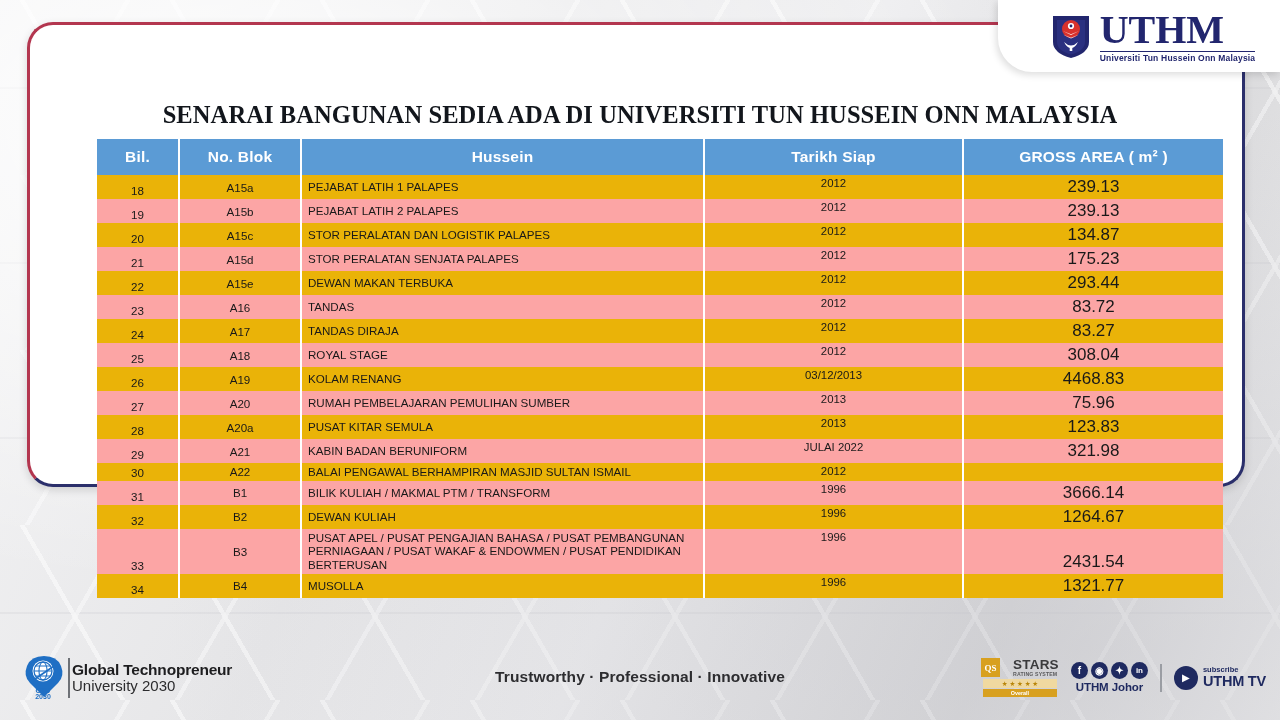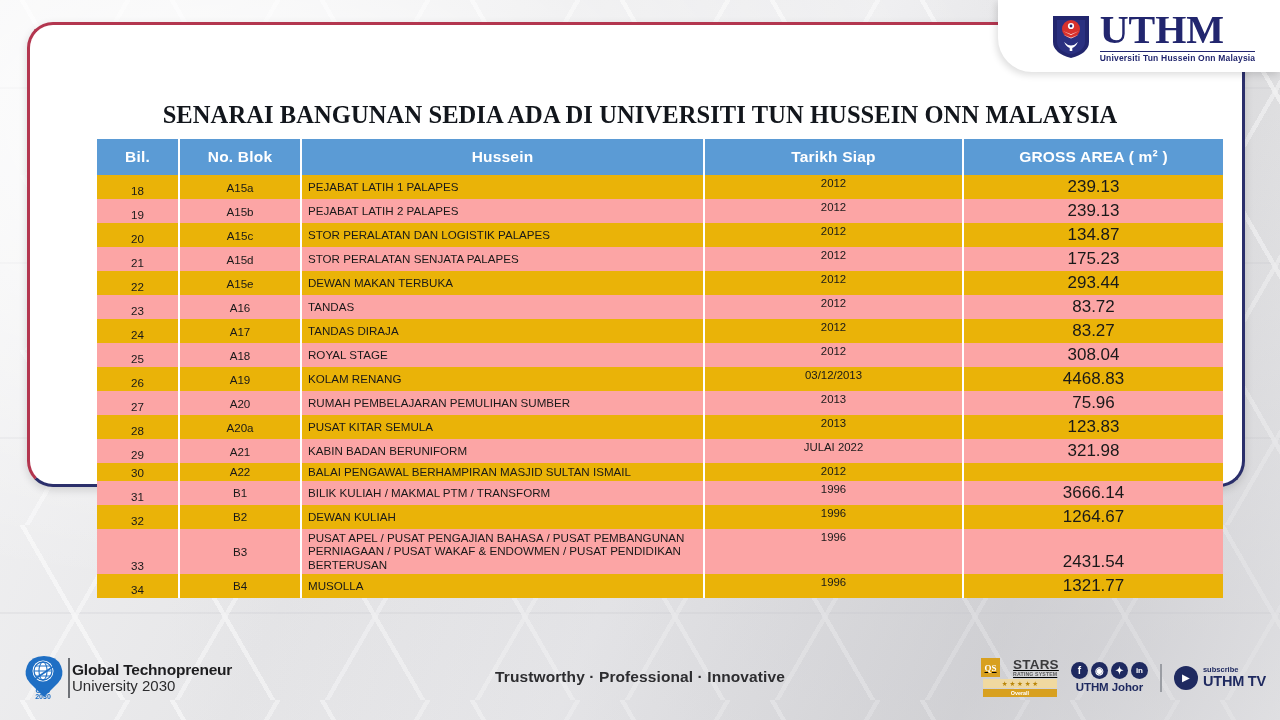--- a/index.html
+++ b/index.html
@@ -111,21 +111,21 @@
   .gtu-l2{ font-size:15px; font-weight:400; color:#2c2c2e; line-height:1.12; }
 
   #tagline{
     position:absolute; left:0; top:26px; width:1280px; text-align:center;
     font-size:15.5px; font-weight:700; color:#2d2d30; letter-spacing:.1px;
   }
 
   #right-cluster{ position:absolute; right:14px; top:16px; display:flex; align-items:center; gap:12px; }
 
   .qs{ display:flex; flex-direction:column; align-items:center; width:78px; }
-  .qs-top{ display:flex; align-items:flex-start; gap:13px;text-decoration:underline; }
+  .qs-top{ display:flex; align-items:flex-start; gap:13px; }
   .qs-logo{
     width:19px; height:19px; background:#d8a01f; color:#fff;
     font-size:9px; font-weight:700; display:flex; align-items:center; justify-content:center;
     font-family:"Liberation Serif", serif;
   }
   .qs-words{ display:flex; flex-direction:column; line-height:1; }
   .qs-stars-w{ font-size:13.5px; font-weight:700; color:#3a3a3c; letter-spacing:.2px; }
   .qs-rating{ font-size:5.2px; font-weight:700; color:#5a5a5c; letter-spacing:.15px; }
   .qs-starrow{
     margin-top:2px; width:74px; height:9px; background:#f0d9a0;

